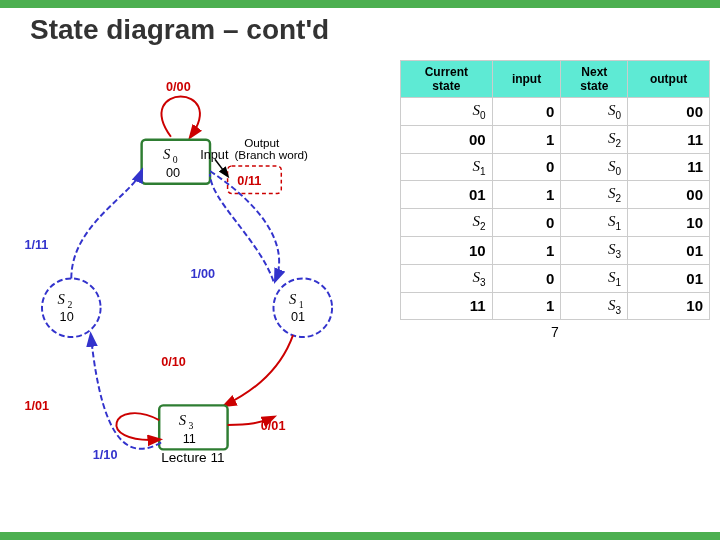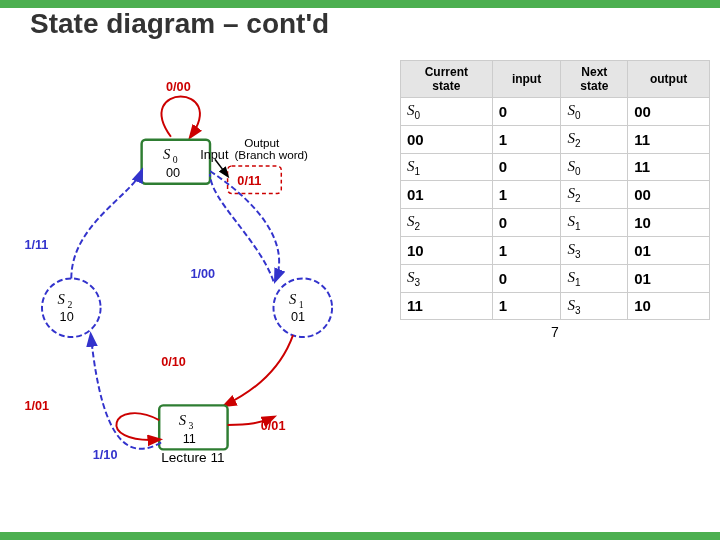--- a/index.html
+++ b/index.html
@@ -24,21 +24,21 @@
     .bottom-bar {
       position: absolute;
       bottom: 0; left: 0; right: 0;
       height: 8px;
       background: #4CAF50;
     }
 
     
     .page-title {
       position: absolute;
-      top: 8px;
+      top: 14px;
       left: 30px;
       font-size: 28px;
       font-weight: bold;
       color: #333;
     }
 
     
     .diagram-area {
       position: absolute;
       top: 44px;
@@ -64,27 +64,27 @@
     
     .state-table {
       border-collapse: collapse;
       width: 100%;
       font-size: 14px;
     }
     .state-table th {
       border: 1px solid #ccc;
       padding: 4px 6px;
       text-align: center;
-      background: #e5e5e5;
+      background: #5eead4;
       font-size: 12px;
     }
     .state-table td {
       border: 1px solid #ccc;
       padding: 4px 6px;
-      text-align: left;
+      text-align: right;
       vertical-align: middle;
     }
     .italic-state {
       font-style: italic;
       font-family: 'Times New Roman', serif;
       font-size: 15px;
     }
     .bold-val {
       font-weight: bold;
       font-size: 15px;

